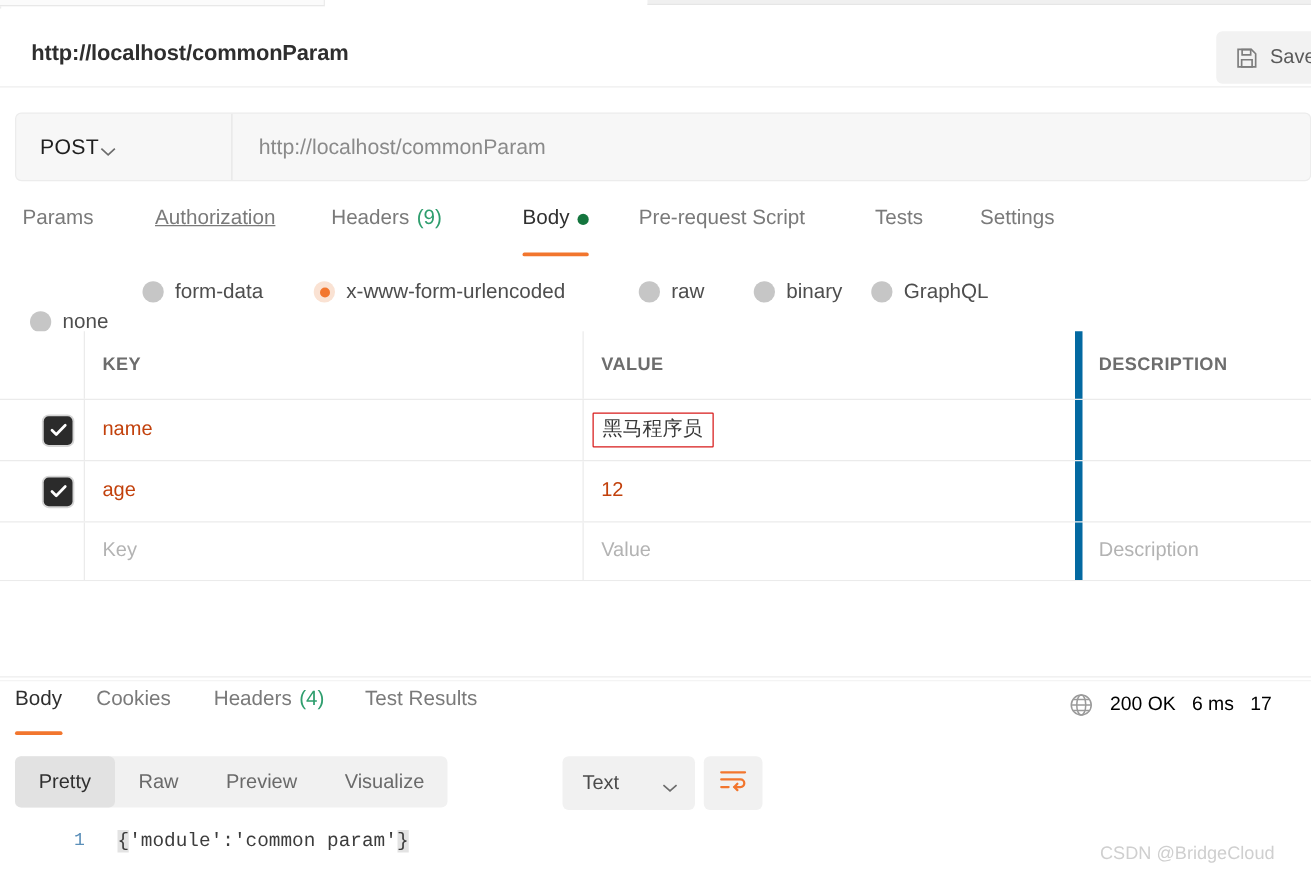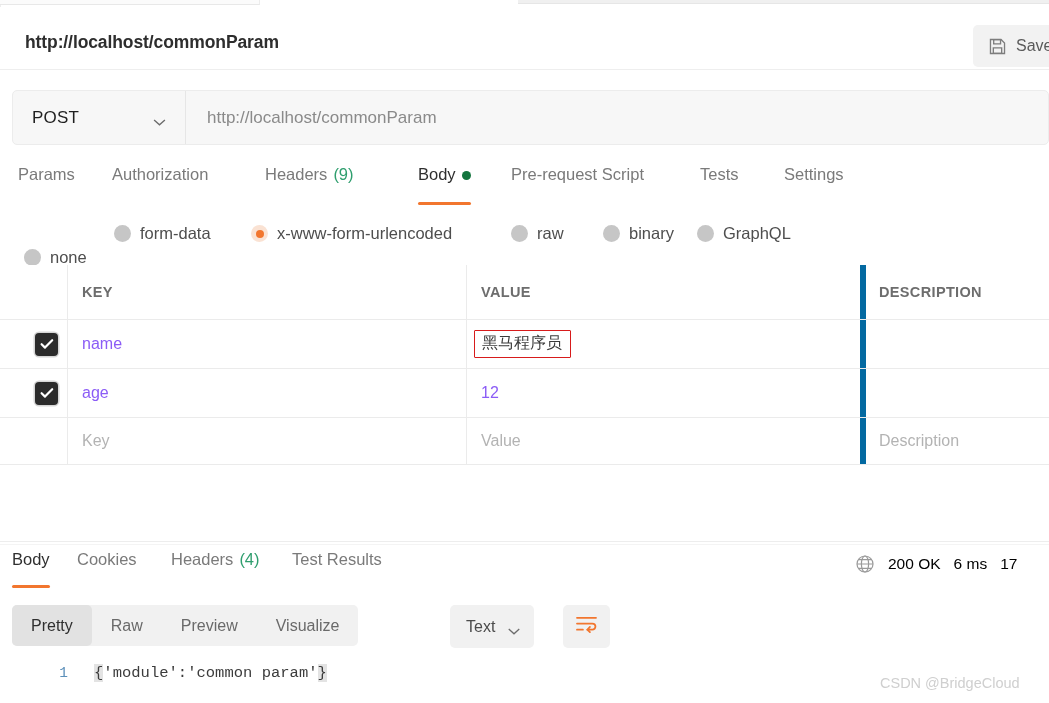--- a/index.html
+++ b/index.html
@@ -36,21 +36,21 @@
   .save-btn .lbl { font-size:16px; color:#5a5a5a; white-space:nowrap; }
   .floppy { width:19px; height:19px; flex:0 0 auto; }
 
   
   .urlbar {
     position:absolute; left:12px; top:90px; width:1037px; height:55px;
     background:#f7f7f7; border:1px solid #ececec; border-radius:5px;
     display:flex; align-items:stretch;
   }
   .method {
-    width:173px; display:flex; align-items:center; justify-content:space-between;
+    width:173px; display:flex; align-items:center; 
     padding:0 18px 0 19px; border-right:1px solid #e6e6e6;
   }
   .method .m-lbl { font-size:17px; color:#1f1f1f; font-weight:500; letter-spacing:0.2px; }
   .chev { width:15px; height:9px; }
   .url-field {
     flex:1; display:flex; align-items:center; padding-left:21px;
     font-size:17px; color:#8a8a8a;
   }
 
   
@@ -82,21 +82,21 @@
   .kvrow.head { top:0; height:55px; background:#fff; }
   .kvrow.r1   { top:55px; height:49px; }
   .kvrow.r2   { top:104px; height:49px; }
   .kvrow.r3   { top:153px; height:47px; }
   .cell { display:flex; align-items:center; height:100%; }
   .c-chk  { width:68px;  justify-content:flex-end; padding-right:9px; border-right:1px solid #ebebeb; }
   .c-key  { width:399px; padding-left:14px; border-right:1px solid #ebebeb; }
   .c-val  { width:399px; padding-left:14px; border-right:6px solid #0369a1; }
   .c-desc { flex:1;      padding-left:13px; }
   .hdr-txt { font-size:14.5px; font-weight:bold; color:#6d6d6d; letter-spacing:0.35px; }
-  .cell-txt { font-size:16px; color:#8b5cf6; }
+  .cell-txt { font-size:16px; color:#c2410c; }
   .cell-txt.ph { color:#b3b3b3; }
   .chk {
     width:23px; height:23px; border-radius:4px; background:#2b2b2b;
     display:flex; align-items:center; justify-content:center; flex:0 0 auto;
     box-shadow:0 0 0 1.5px #d6d6d6;
   }
   .chk svg { width:14px; height:12px; }
   .hl-box {
     border:1.6px solid #d71b1b; border-radius:1px;
     padding:2px 8px 3px 7px; margin-left:-7px;
@@ -126,21 +126,21 @@
   .segctl {
     position:absolute; left:12px; top:4px; height:41px;
     background:#f1f1f1; border-radius:5px; display:flex; align-items:stretch;
   }
   .segbtn {
     display:flex; align-items:center; justify-content:center;
     padding:0 19px; font-size:16px; color:#6a6a6a; border-radius:5px;
   }
   .segbtn.active { background:#e2e2e2; color:#2f2f2f; }
   .typesel {
-    position:absolute; left:450px; top:4px; width:84px; height:43px;
+    position:absolute; left:450px; top:4px; width:106px; height:43px;
     background:#f1f1f1; border-radius:5px;
     display:flex; align-items:center; justify-content:space-between; padding:0 12px 0 16px;
   }
   .typesel .t-lbl { font-size:16px; color:#4b4b4b; }
   .wrapbtn {
     position:absolute; left:563px; top:4px; width:47px; height:43px;
     background:#f1f1f1; border-radius:5px;
     display:flex; align-items:center; justify-content:center;
   }
   .wrapbtn svg { width:23px; height:19px; }
@@ -197,21 +197,21 @@
         </svg>
       </span>
     </div>
     <div class="url-field">http://localhost/commonParam</div>
   </div>
 
   <div class="reqtabs">
       <div class="reqtab" style="left: 18px;">
         <span>Params</span>
       </div>
-      <div class="reqtab" style="left: 112px;">
+      <div class="reqtab" style="left: 124px; text-decoration: underline;">
         <span>Authorization</span>
       </div>
       <div class="reqtab" style="left: 265px;">
         <span>Headers</span>
         <span class="count">(9)</span>
       </div>
       <div class="reqtab active" style="left: 418px;">
         <span>Body</span>
         <span class="dot"></span>
         <span class="tab-underline"></span>

